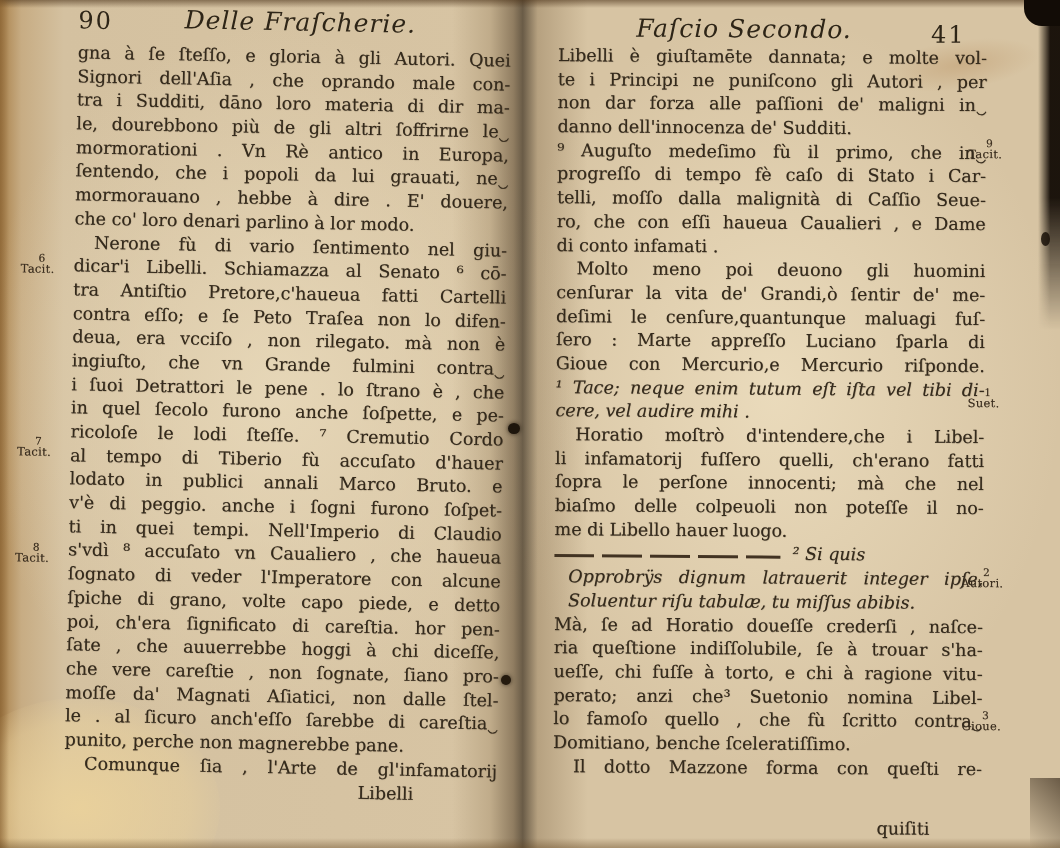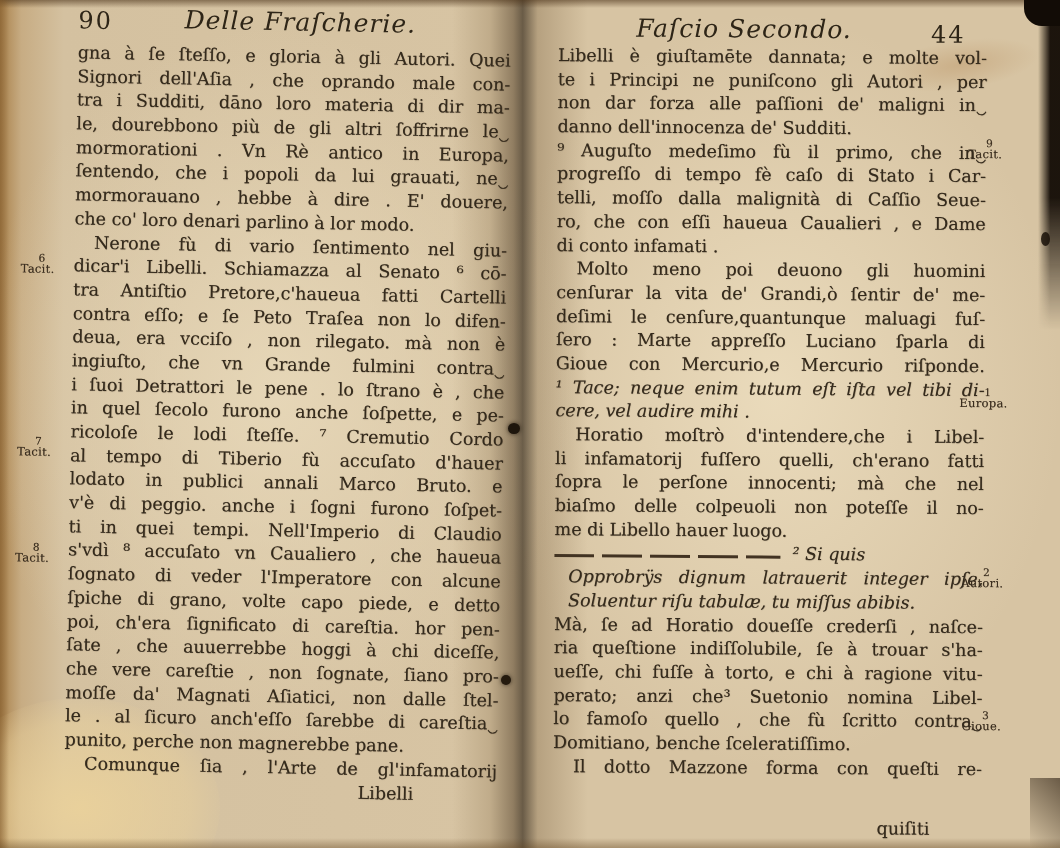--- a/index.html
+++ b/index.html
@@ -132,30 +132,30 @@
         <div class="tl s-j">che vere careſtie , non ſognate, ſiano pro-</div>
         <div class="tl s-j">moſſe da' Magnati Aſiatici, non dalle ſtel-</div>
         <div class="tl s-j">le . al ſicuro anch'eſſo ſarebbe di careſtia‿</div>
         <div class="tl s-l">punito, perche non magnerebbe pane.</div>
         <div class="tl s-i">Comunque ſia , l'Arte de gl'infamatorij</div>
       </div>
     <div class="catch">Libelli</div>
   </div>
 
   <div class="pagewrap right">
-    <div class="pnum">44</div>
+    <div class="pnum">41</div>
     <div class="rhead">Faſcio Secondo.</div>
     <div class="notes" id="rp-notes">
         <div class="mnote" style="top: 92px;">
           <div class="mnum">9</div>
           <div class="mlab">Tacit.</div>
         </div>
         <div class="mnote" style="top: 341px;">
           <div class="mnum">1</div>
-          <div class="mlab">Europa.</div>
+          <div class="mlab">Suet.</div>
         </div>
         <div class="mnote" style="top: 521px;">
           <div class="mnum">2</div>
           <div class="mlab">Autori.</div>
         </div>
         <div class="mnote" style="top: 664px;">
           <div class="mnum">3</div>
           <div class="mlab">Gioue.</div>
         </div>
       </div>

